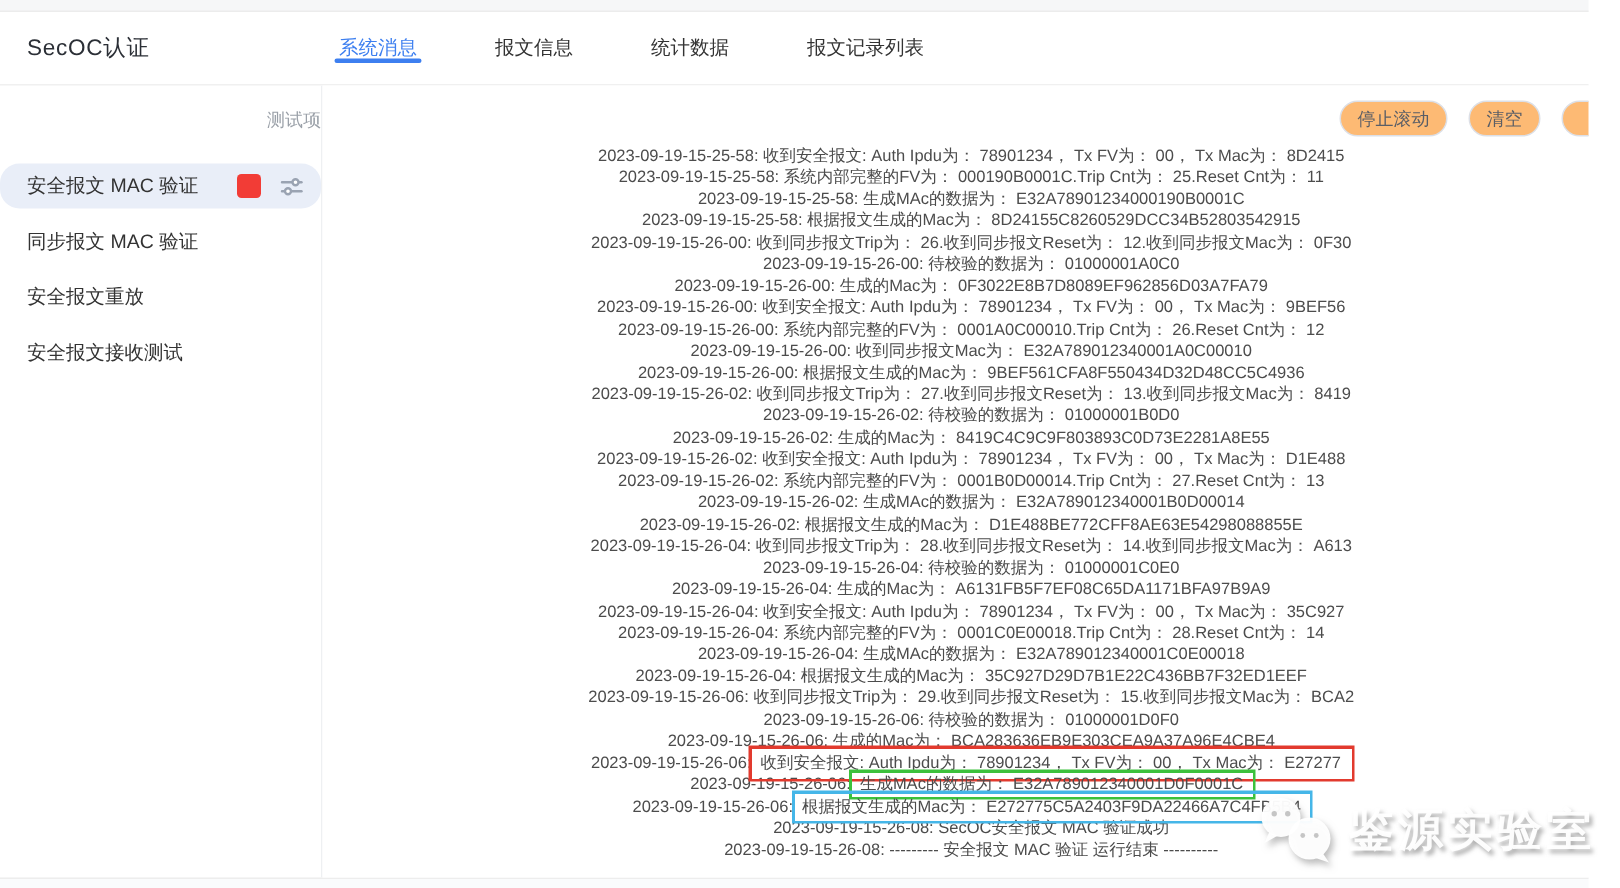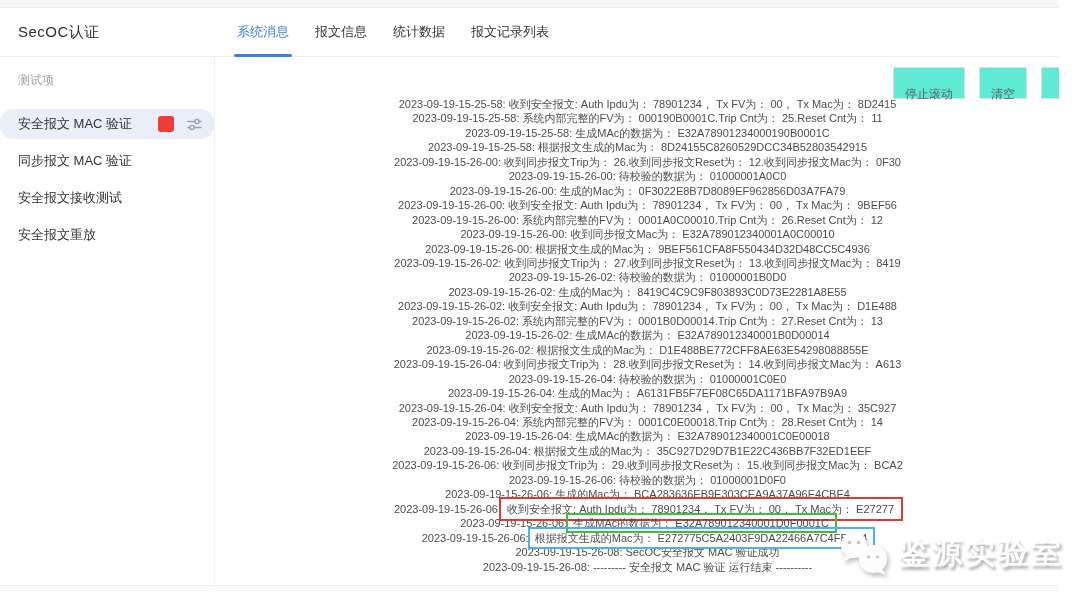--- a/index.html
+++ b/index.html
@@ -5,40 +5,40 @@
   * { margin:0; padding:0; box-sizing:border-box; }
   html,body { width:1080px; height:592px; overflow:hidden;
     font-family:"Liberation Sans","DejaVu Sans",sans-serif; background:#fff; }
   .app { width:1059px; height:592px; display:flex; flex-direction:column; background:#fff; }
 
   .topstrip { height:8px; background:#f6f7f8; border-bottom:1px solid #ececec; }
 
   header { position:relative; height:49px; background:#fff; border-bottom:1px solid #f0f0f0; flex:none; }
   .page-title { position:absolute; left:18px; top:50%; transform:translateY(-50%);
     font-size:15px; color:#2b2f36; font-weight:500; letter-spacing:.5px; }
-  .tabs { position:absolute; left:237px; top:0; height:100%; display:flex; gap:26px; }
+  .tabs { position:absolute; left:226px; top:0; height:100%; display:flex; gap:52px;align-items:center; }
   .tab { position:relative; display:flex; align-items:center; font-size:13px; color:#333; cursor:pointer; }
   .tab.active { color:var(--accent); }
   .tab.active::after { content:""; position:absolute; left:-3px; right:-3px; bottom:-1px; height:3px;
     background:var(--accent); border-radius:2px; }
 
   .layout { flex:1; display:flex; min-height:0; }
 
   aside { width:215px; background:#fff; border-right:1px solid #eef0f2; flex:none; }
-  .section-label { margin:15px 0 20px 18px; font-size:12px; color:#9aa0a8; }
+  .section-label { margin:15px 0 20px 18px; font-size:12px; color:#9aa0a8;text-align:right; }
   .side-item { height:30px; margin-top:7px; display:flex; align-items:center;
     padding:0 12px 0 18px; font-size:13px; color:#333; cursor:pointer;border-radius:13px; }
   .side-item.selected { background:#e9eef8; }
   .side-icons { margin-left:auto; display:flex; align-items:center; gap:13px; }
   .stop-square { width:16px; height:16px; border-radius:3px; background:var(--stopred); cursor:pointer; }
   .sliders { cursor:pointer; display:flex; }
 
   main { flex:1; position:relative; background:#fff; overflow:hidden; }
   .toolbar { position:absolute; top:10px; right:0; display:flex; gap:14px; }
-  .btn { height:24px; padding:15px 11px; background:#5eead4; border:1px solid #dcdfe6; border-radius:1px;
+  .btn { height:24px; padding:0 11px; background:#fdba74; border:1px solid #dcdfe6; border-radius:12px;
     font-size:12px; color:#5a5e66; line-height:22px; cursor:pointer; white-space:nowrap;
     font-family:"Liberation Sans",sans-serif; }
   .btn.partial { width:34px; margin-right:-16px; }
 
   .log { padding:40px 0 0 21px; font-size:11px; line-height:14.45px; color:#4c4c4c; }
   .log-line { white-space:nowrap;text-align:center; }
   .hl { position:relative; z-index:2; }
   .hl-red   { box-shadow:0 0 0 2px #e23a2e; padding:4px 7px 4px 6px; margin-left:-3px; }
   .hl-green { box-shadow:0 0 0 2px #3cc13c; padding:2px 6px 2px 5px; margin-left:-2px; }
   .hl-blue  { box-shadow:0 0 0 2px #45b6e8; padding:3px 6px 3px 5px; margin-left:-2px; }
@@ -84,24 +84,24 @@
                     <circle cx="5" cy="10.5" r="2"></circle>
                   </g>
                 </svg>
               </span>
             </span>
           </div>
           <div class="side-item">
             <span>同步报文 MAC 验证</span>
           </div>
           <div class="side-item">
-            <span>安全报文接收测试</span>
+            <span>安全报文重放</span>
           </div>
           <div class="side-item">
-            <span>安全报文重放</span>
+            <span>安全报文接收测试</span>
           </div>
         </div>
     </aside>
 
     <main>
       <div class="toolbar">
         <button class="btn">停止滚动</button>
         <button class="btn">清空</button>
         <button class="btn partial"></button>
       </div>

